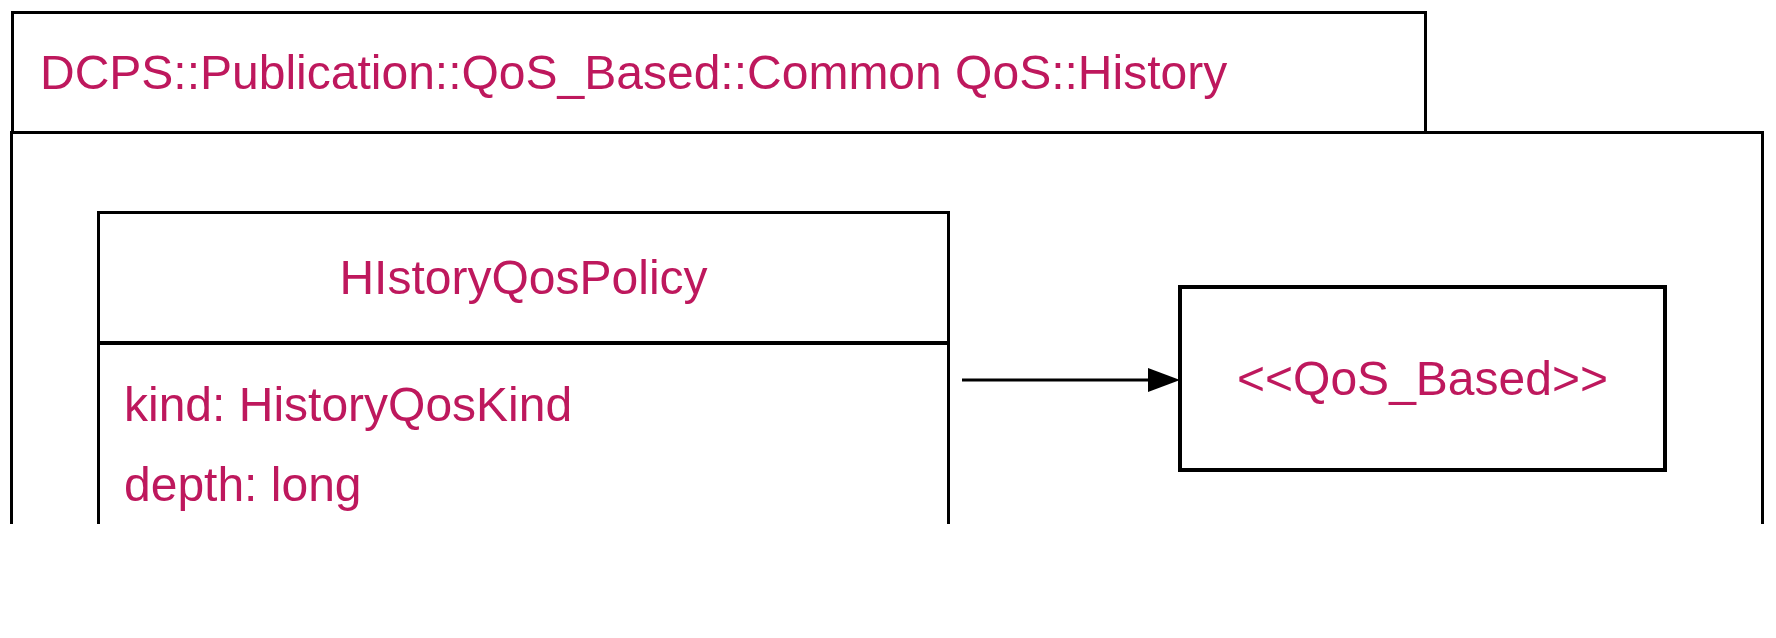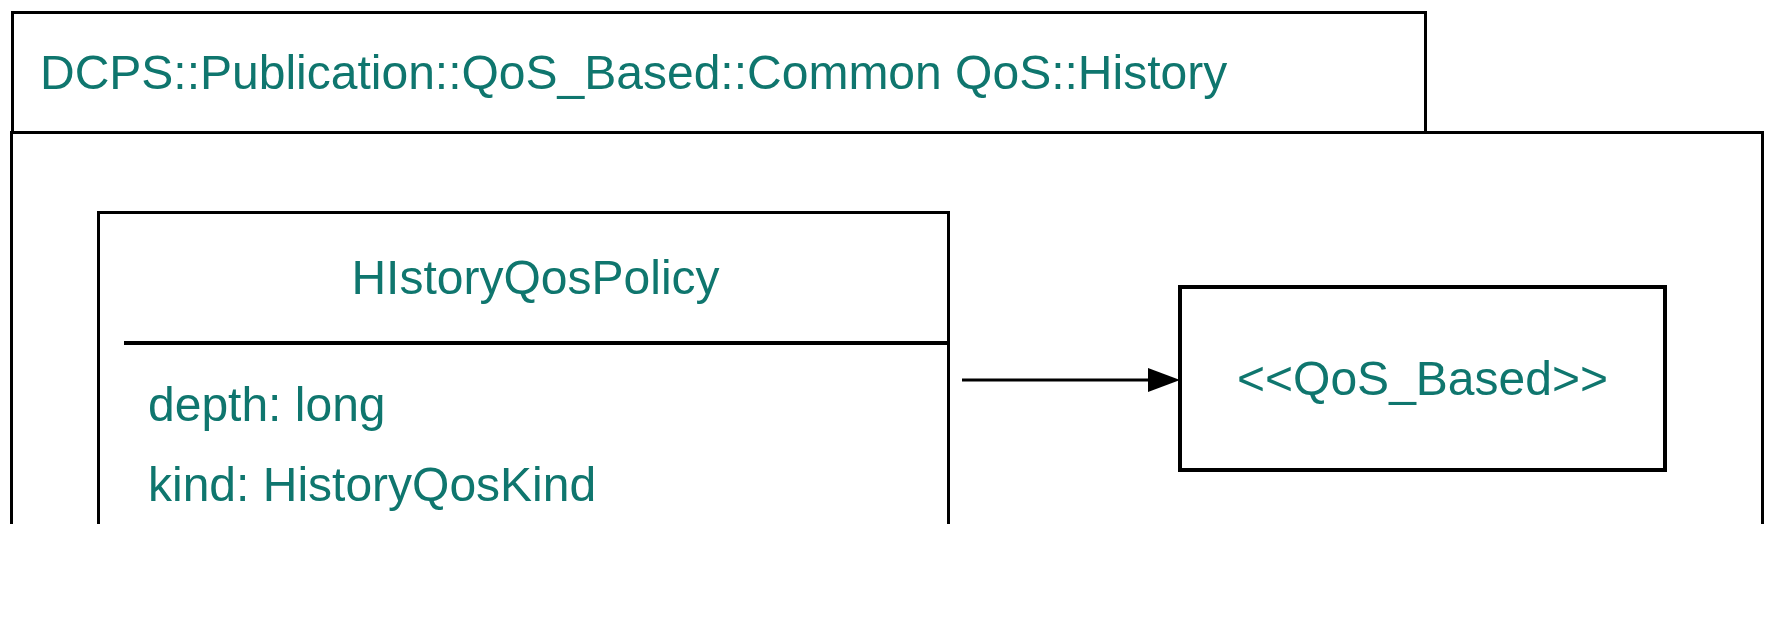--- a/index.html
+++ b/index.html
@@ -7,21 +7,21 @@
     padding: 0;
     background: #ffffff;
     font-family: "Liberation Sans", "DejaVu Sans", sans-serif;
   }
   .canvas {
     position: relative;
     width: 1776px;
     height: 524px;
     background: #ffffff;
     overflow: hidden;
-    color: #0f766e;
+    color: #be185d;
   }
   
   .package-body {
     position: absolute;
     left: 10px;
     top: 131px;
     width: 1754px;
     height: 496px;
     border: 3px solid #000000;
     box-sizing: border-box;
@@ -50,21 +50,20 @@
     left: 97px;
     top: 211px;
     width: 853px;
     height: 336px;
     border: 3px solid #000000;
     box-sizing: border-box;
     background: #ffffff;
     z-index: 3;
     display: flex;
     flex-direction: column;
-    padding-left: 24px;
   }
   .class-title-compartment {
     height: 127px;
     border-bottom: 4px solid #000000;
     display: flex;
     align-items: center;
     justify-content: center;
     font-size: 48px;
   }
   .class-attr-compartment {
@@ -113,22 +112,22 @@
 
   <div class="package-tab">
     <span>DCPS::Publication::QoS_Based::Common QoS::History</span>
   </div>
 
   <div class="class-box">
     <div class="class-title-compartment">
       <span>HIstoryQosPolicy</span>
     </div>
     <div class="class-attr-compartment">
+      <div class="attr-line">kind: HistoryQosKind</div>
       <div class="attr-line">depth: long</div>
-      <div class="attr-line">kind: HistoryQosKind</div>
     </div>
   </div>
 
   <svg class="arrow-svg" viewBox="0 0 230 30">
     <line x1="12" y1="15" x2="200" y2="15" stroke-width="3" stroke="#000000"></line>
     <polygon points="198,3 230,15 198,27" fill="#000000"></polygon>
   </svg>
 
   <div class="policy-box">
     <div>&lt;&lt;QoS_Based&gt;&gt;</div>

